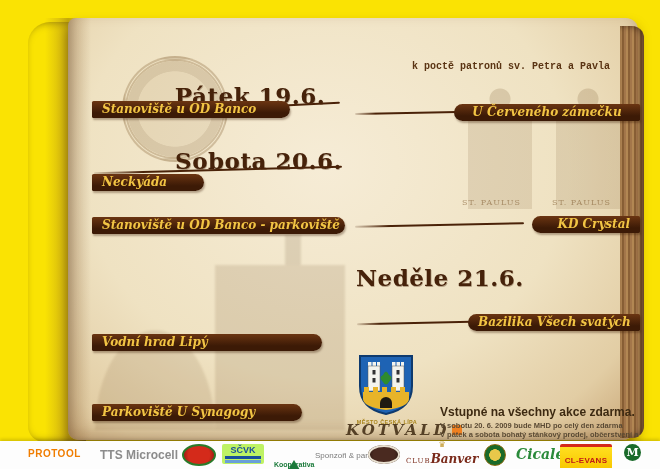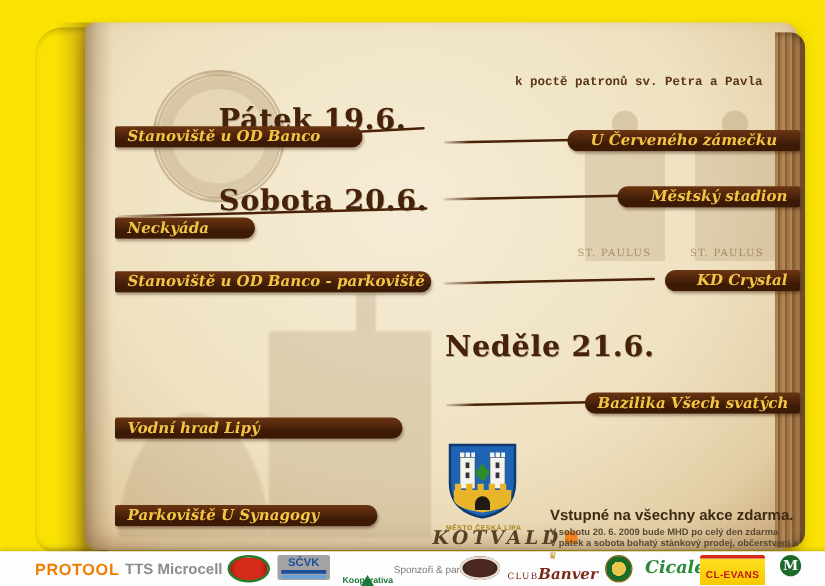--- a/index.html
+++ b/index.html
@@ -75,25 +75,25 @@
   .crystal-box{display:inline-block;width:10px;height:10px;background:#f08020;margin-left:2px;}
   .organizer-role{font-size:6px;color:#6b5d4a;margin-top:1px;letter-spacing:.3px;}
 
   .admission-free{font-size:12px;font-weight:bold;color:#3d2a12;}
   .admission-note{font-size:7.5px;font-weight:bold;color:#5a4a34;line-height:9px;margin-top:2px;}
 
   
   .strip{position:absolute;left:0;top:441px;width:660px;height:28px;background:#fdfdfd;z-index:5;
     box-shadow:0 -2px 3px rgba(0,0,0,.15);}
   .sp{position:absolute;white-space:nowrap;}
-  .protool{font-size:13px;font-weight:bold;color:#f07d00;letter-spacing:.5px;}
+  .protool{font-size:10px;font-weight:bold;color:#f07d00;letter-spacing:.5px;}
   .tts{font-size:12px;font-weight:bold;color:#8c8c8c;}
   .oval-red{width:30px;height:18px;border-radius:50%;background:radial-gradient(circle,#d42a1a 0 60%,#8a1510 100%);
     border:2px solid #2a7a2a;}
-  .scvk{width:42px;height:20px;background:#a3a3a3;text-align:center;border-radius:2px;}
+  .scvk{width:42px;height:20px;background:#bef264;text-align:center;border-radius:2px;}
   .scvk .t{font-size:9px;font-weight:bold;color:#1a4f9c;line-height:12px;display:block;}
   .scvk .s1{display:block;height:3px;background:#1a4f9c;margin:0 3px;}
   .scvk .s2{display:block;height:3px;background:#6aa0d8;margin:1px 3px 0;}
   .koop{text-align:center;}
   .koop .tri{width:0;height:0;margin:0 auto;border-left:6px solid transparent;border-right:6px solid transparent;
     border-bottom:10px solid #1a7a3a;}
   .koop .t{font-size:7px;font-weight:bold;color:#1a7a3a;display:block;}
   .sponsors-label{font-size:8px;color:#7a7a7a;}
   .oval-dark{width:32px;height:19px;border-radius:50%;background:radial-gradient(circle,#4a2a20 0 55%,#1f120c 100%);
     box-shadow:inset 0 0 0 2px #e8e0d0;}
@@ -208,24 +208,20 @@
     <div class="line"></div>
     <div class="banner br" style="width:186px;text-align:center;">U Červeného zámečku</div>
   </div>
   <div class="abs" style="left:355px;top:124px;width:285px;">
     <div class="row rrow">
       <span class="time">10,30 - 19,00</span>
       <span class="desc">Dětská show, hry, soutěže, pohádkové bytosti a další atrakce</span>
     </div>
   </div>
 
-  <div class="abs brow" style="left:355px;top:149px;width:285px;">
-    <div class="line"></div>
-    <div class="banner br" style="width:146px;">Městský stadion</div>
-  </div>
   <div class="abs" style="left:355px;top:171px;width:285px;">
     <div class="row rrow" style="margin-bottom:3px;">
       <span class="time">14,30 - 16,15</span>
       <span class="desc">Internacionálové SLAVIA Praha : Česká Lípa</span>
     </div>
     <div class="row rrow" style="margin-bottom:3px;">
       <span class="time">17,00 - 19,00</span>
       <span class="desc">Arsenal Česká Lípa : Viktorie Jirny</span>
     </div>
     <div class="row rrow">

